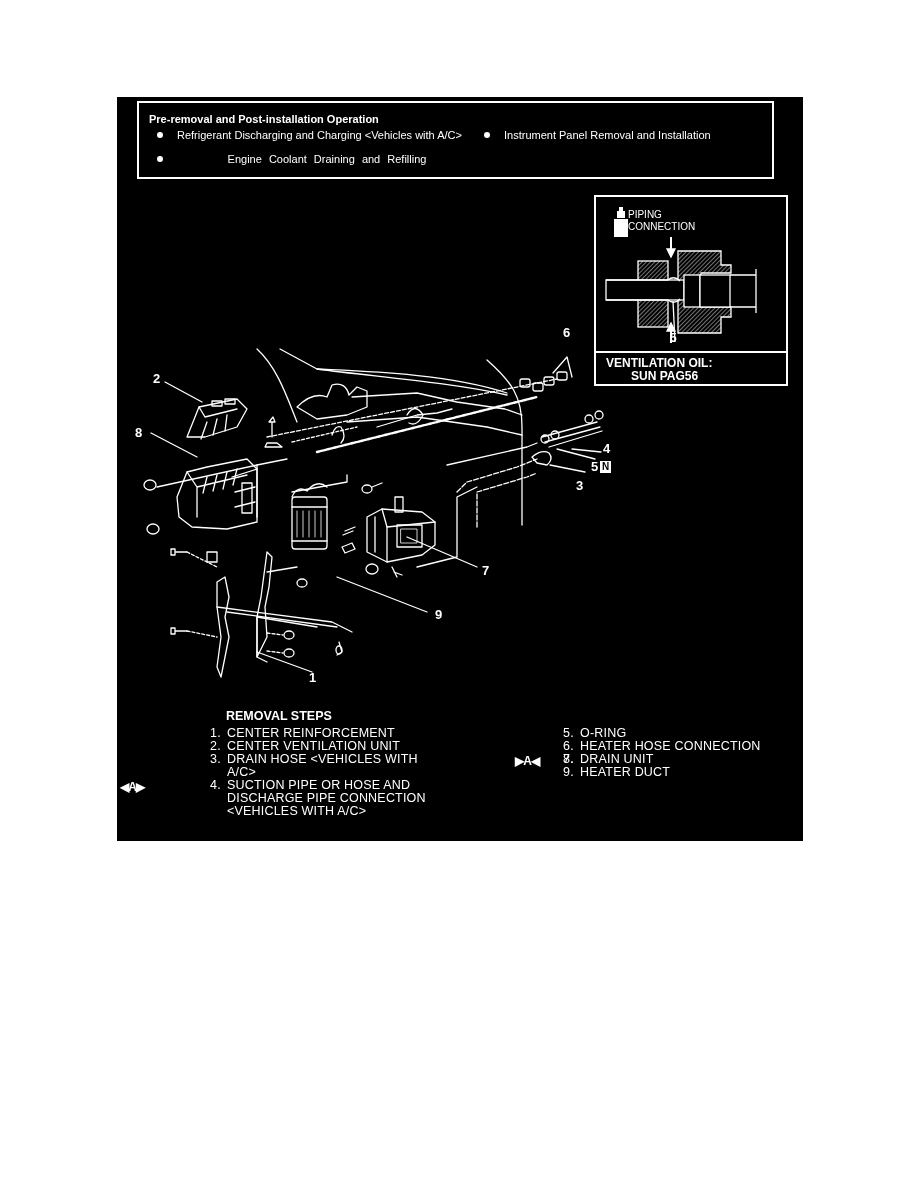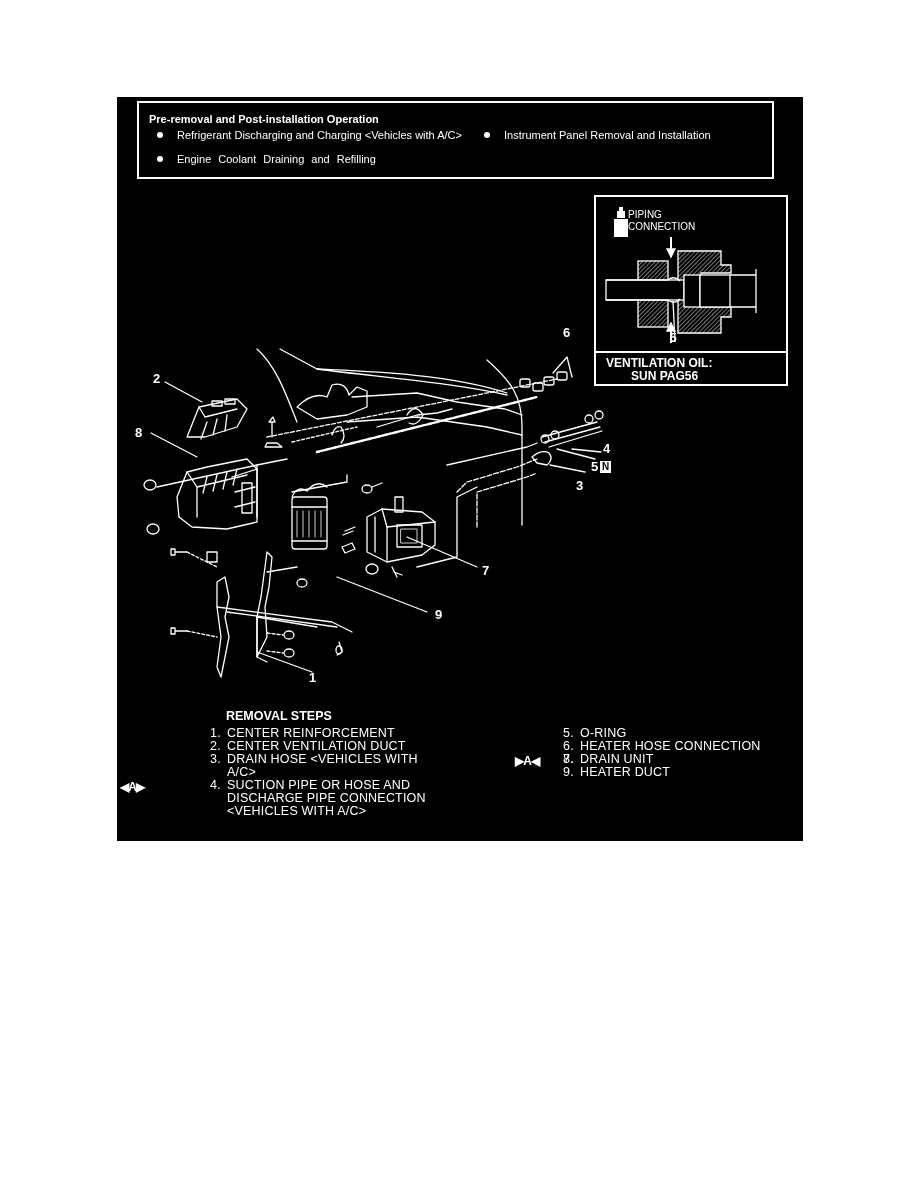--- a/index.html
+++ b/index.html
@@ -101,21 +101,21 @@
 <body>
 
 <div class="panel">
 
   <div class="prebox">
     <div class="title">Pre-removal and Post-installation Operation</div>
     <div class="bullet-item" style="left:10px; top:26px; width:310px;">
       <span class="dot"></span>
       <span>Refrigerant Discharging and Charging &lt;Vehicles with A/C&gt;</span>
     </div>
-    <div class="bullet-item" style="left:10px; top:50px;">
+    <div class="bullet-item" style="left:10px; top:50px;text-align:center;">
       <span class="dot"></span>
       <span style="word-spacing:4px;">Engine Coolant Draining and Refilling</span>
     </div>
     <div class="bullet-item" style="left:337px; top:26px;">
       <span class="dot"></span>
       <span>Instrument Panel Removal and Installation</span>
     </div>
   </div>
 
   <svg class="diagram" width="686" height="620" viewBox="0 0 686 620" fill="none" stroke="#ffffff" stroke-width="1.3" stroke-linejoin="round" stroke-linecap="round">
@@ -294,21 +294,21 @@
       <span>VENTILATION OIL:</span>
       <span class="l2">SUN PAG56</span>
     </div>
   </div>
 
   <div class="steps-title">REMOVAL STEPS</div>
 
   <div class="marker" style="left:3px; top:683px;">◀A▶</div>
   <div class="steps" style="left:93px; top:630px; width:220px;">
     <div class="step"><span class="n">1.</span><span>CENTER REINFORCEMENT</span></div>
-    <div class="step"><span class="n">2.</span><span>CENTER VENTILATION DUCT</span></div>
+    <div class="step"><span class="n">2.</span><span>CENTER VENTILATION UNIT</span></div>
     <div class="step"><span class="n">3.</span><span>DRAIN HOSE &lt;VEHICLES WITH A/C&gt;</span></div>
     <div class="step"><span class="n">4.</span><span>SUCTION PIPE OR HOSE AND DISCHARGE PIPE CONNECTION &lt;VEHICLES WITH A/C&gt;</span></div>
   </div>
 
   <div class="marker" style="left:398px; top:657px;">▶A◀</div>
   <div class="steps" style="left:446px; top:630px; width:240px;">
     <div class="step"><span class="n">5.</span><span>O-RING</span></div>
     <div class="step"><span class="n">6.</span><span>HEATER HOSE CONNECTION</span></div>
     <div class="step"><span class="n">7.</span></div>
     <div class="step"><span class="n">8.</span><span>DRAIN UNIT</span></div>

